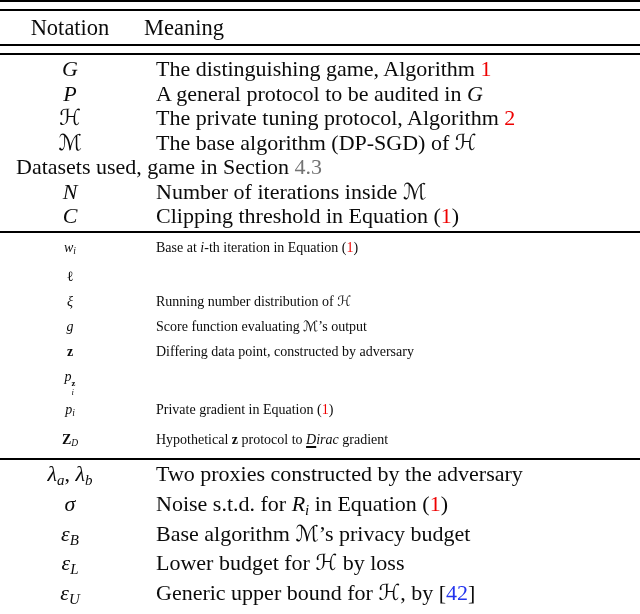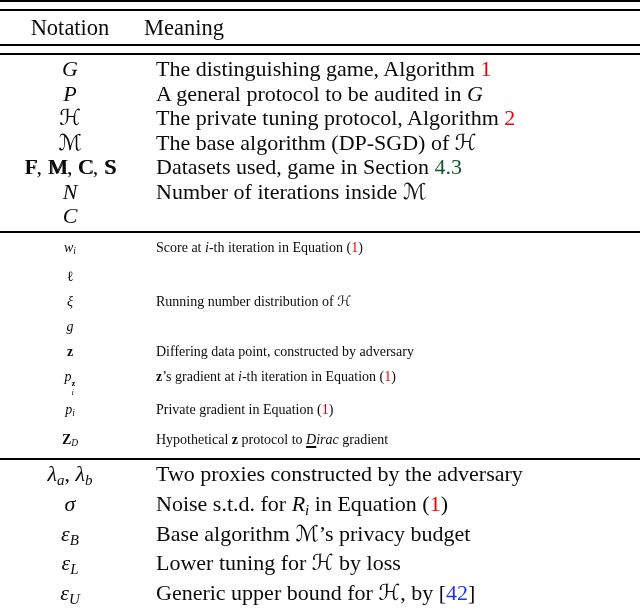--- a/index.html
+++ b/index.html
@@ -59,57 +59,57 @@
       </div>
       <div class="row">
         <div class="ncell"><span>ℋ</span></div>
         <div class="mcell"><span>The private tuning protocol, Algorithm </span><span class="red" style="color: rgb(238, 0, 0);">2</span></div>
       </div>
       <div class="row">
         <div class="ncell"><span>ℳ</span></div>
         <div class="mcell"><span>The base algorithm (DP-SGD) of </span><span>ℋ</span></div>
       </div>
       <div class="row">
-        <div class="ncell"><span class="bb" data-ch="F">F</span><span>, </span><span class="bb" data-ch="M">M</span><span>, </span><span class="bb" data-ch="C">C</span><span>, </span><span class="bb" data-ch="S">S</span></div>
-        <div class="mcell"><span>Datasets used, game in Section </span><span class="red" style="color: #14532d;">4.3</span></div>
+        <div class="mcell"><span>Datasets used, game in Section </span><span class="red" style="color: #737373;">4.3</span></div>
       </div>
       <div class="row">
         <div class="ncell"><span class="i">N</span></div>
         <div class="mcell"><span>Number of iterations inside </span><span>ℳ</span></div>
       </div>
       <div class="row">
         <div class="ncell"><span class="i">C</span></div>
+        <div class="mcell"><span>Clipping threshold in Equation (</span><span class="red" style="color: rgb(238, 0, 0);">1</span><span>)</span></div>
       </div>
     </div>
   <div class="srule"></div>
   <div class="tsection" data-section="1">
       <div class="row">
         <div class="ncell"><span class="i">w</span><span class="sub">i</span></div>
-        <div class="mcell"><span>Score at </span><span class="i">i</span><span>-th iteration in Equation (</span><span class="red" style="color: rgb(238, 0, 0);">1</span><span>)</span></div>
+        <div class="mcell"><span>Base at </span><span class="i">i</span><span>-th iteration in Equation (</span><span class="red" style="color: rgb(238, 0, 0);">1</span><span>)</span></div>
       </div>
       <div class="row">
         <div class="ncell"><span>ℓ</span></div>
       </div>
       <div class="row">
         <div class="ncell"><span class="i">ξ</span></div>
         <div class="mcell"><span>Running number distribution of </span><span>ℋ</span></div>
       </div>
       <div class="row">
         <div class="ncell"><span class="i">g</span></div>
+        <div class="mcell"><span>Score function evaluating </span><span>ℳ</span><span>’s output</span></div>
       </div>
       <div class="row">
         <div class="ncell"><span class="b">z</span></div>
         <div class="mcell"><span>Differing data point, constructed by adversary</span></div>
       </div>
       <div class="row">
         <div class="ncell"><span class="i">p</span><span class="stack">
             <span class="st-top">z</span>
             <span class="st-bot">i</span>
           </span></div>
-        <div class="mcell"><span class="b">z</span><span>’s gradient at </span><span class="i">i</span><span>-th iteration in Equation (</span><span class="red" style="color: rgb(238, 0, 0);">1</span><span>)</span></div>
       </div>
       <div class="row">
         <div class="ncell"><span class="i">p</span><span class="sub">i</span></div>
         <div class="mcell"><span>Private gradient in Equation (</span><span class="red" style="color: rgb(238, 0, 0);">1</span><span>)</span></div>
       </div>
       <div class="row">
         <div class="ncell"><span class="b">Z</span><span class="sub">D</span></div>
         <div class="mcell"><span>Hypothetical </span><span class="b">z</span><span> protocol to </span><span class="i u">D</span><span class="i">irac</span><span> gradient</span></div>
       </div>
     </div>
@@ -122,21 +122,21 @@
       <div class="row">
         <div class="ncell"><span class="i">σ</span></div>
         <div class="mcell"><span>Noise s.t.d. for </span><span class="i">R</span><span class="sub">i</span><span> in Equation (</span><span class="red" style="color: rgb(238, 0, 0);">1</span><span>)</span></div>
       </div>
       <div class="row">
         <div class="ncell"><span class="i">ε</span><span class="sub">B</span></div>
         <div class="mcell"><span>Base algorithm </span><span>ℳ</span><span>’s privacy budget</span></div>
       </div>
       <div class="row">
         <div class="ncell"><span class="i">ε</span><span class="sub">L</span></div>
-        <div class="mcell"><span>Lower tuning for </span><span>ℋ</span><span> by loss</span></div>
+        <div class="mcell"><span>Lower budget for </span><span>ℋ</span><span> by loss</span></div>
       </div>
       <div class="row">
         <div class="ncell"><span class="i">ε</span><span class="sub">U</span></div>
         <div class="mcell"><span>Generic upper bound for </span><span>ℋ</span><span>, by [</span><span class="blue" style="color: rgb(34, 51, 238);">42</span><span>]</span></div>
       </div>
     </div>
 
 </div>
 
 </body></html>

